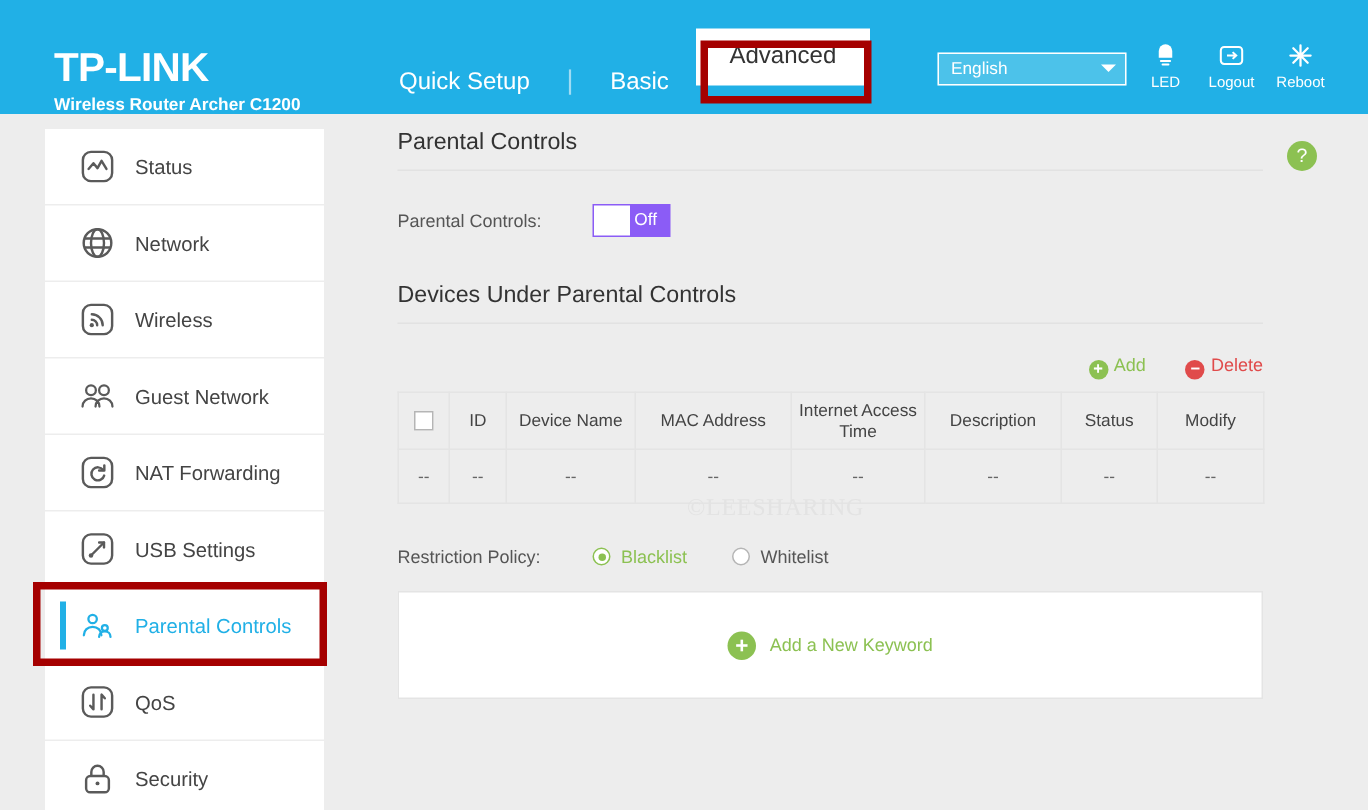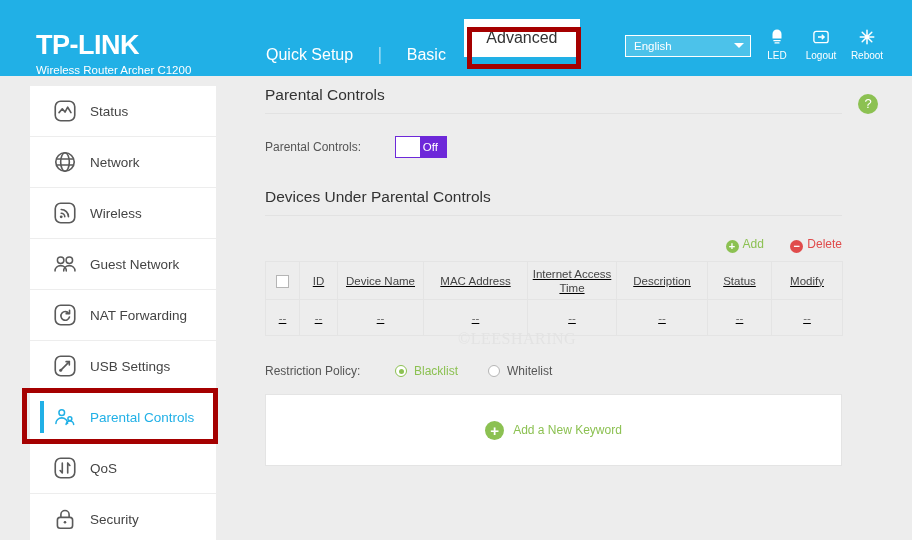--- a/index.html
+++ b/index.html
@@ -15,21 +15,21 @@
   .header {
     position: absolute; left: 0; top: 0; width: 912px; height: 76px;
     background: #21b0e6;
   }
   .brand { position: absolute; left: 36px; top: 16px; }
   .brand-logo {
     color: #ffffff; font-size: 27px; font-weight: bold;
     letter-spacing: -0.5px; line-height: 1; margin-top: 16px;
   }
   .brand-sub {
-    color: #ffffff; font-size: 11.5px; margin-top: 6px; line-height: 1;
+    color: #ffffff; font-size: 11.5px; margin-top: 6px; line-height: 1; font-weight: bold;
   }
   .nav { position: absolute; left: 252px; top: 0; height: 76px; }
   .nav-item {
     display: inline-block; color: #ffffff; font-size: 16px;
     line-height: 76px; padding: 17px 14px; cursor: pointer;
   }
   .nav-sep {
     display: inline-block; color: #9fdcf4; font-size: 18px;
     line-height: 76px; padding: 0 6px;
   }
@@ -101,21 +101,21 @@
     font-size: 15.5px; color: #333333; font-weight: normal;
     padding-bottom: 9px; border-bottom: 1px solid #e2e2e2;
     width: 577px;
   }
   .row-label { font-size: 12px; color: #555555; }
 
   .pc-row { margin-top: 22px; display: flex; align-items: center; }
   .pc-row .row-label { width: 130px; }
   .toggle {
     position: relative; width: 52px; height: 22px;
-    background: #6d28d9; cursor: pointer;
+    background: #8b5cf6; cursor: pointer;
   }
   .toggle .knob {
     position: absolute; left: 1px; top: 1px;
     width: 24px; height: 20px; background: #ffffff;
   }
   .toggle .state {
     position: absolute; right: 9px; top: 0; line-height: 22px;
     color: #ffffff; font-size: 11.5px;
   }
 
@@ -129,21 +129,20 @@
     vertical-align: -2px; margin-right: 4px; font-weight: bold;
   }
   .act-add .circ { background: #8cc152; }
   .act-add { color: #8cc152; }
   .act-del .circ { background: #e04b4b; }
   .act-del { color: #e04b4b; }
 
   table.devtbl {
     margin-top: 8px; width: 577px; border-collapse: collapse;
     table-layout: fixed;
-    text-decoration: underline;
   }
   table.devtbl th, table.devtbl td {
     border: 1px solid #e4e4e4; font-weight: normal;
     font-size: 11.5px; color: #444444; text-align: center;
     padding: 0 2px;
   }
   table.devtbl th { height: 38px; line-height: 14px; }
   table.devtbl td { height: 36px; color: #666666; }
   .hdr-chk {
     display: inline-block; width: 13px; height: 13px;

